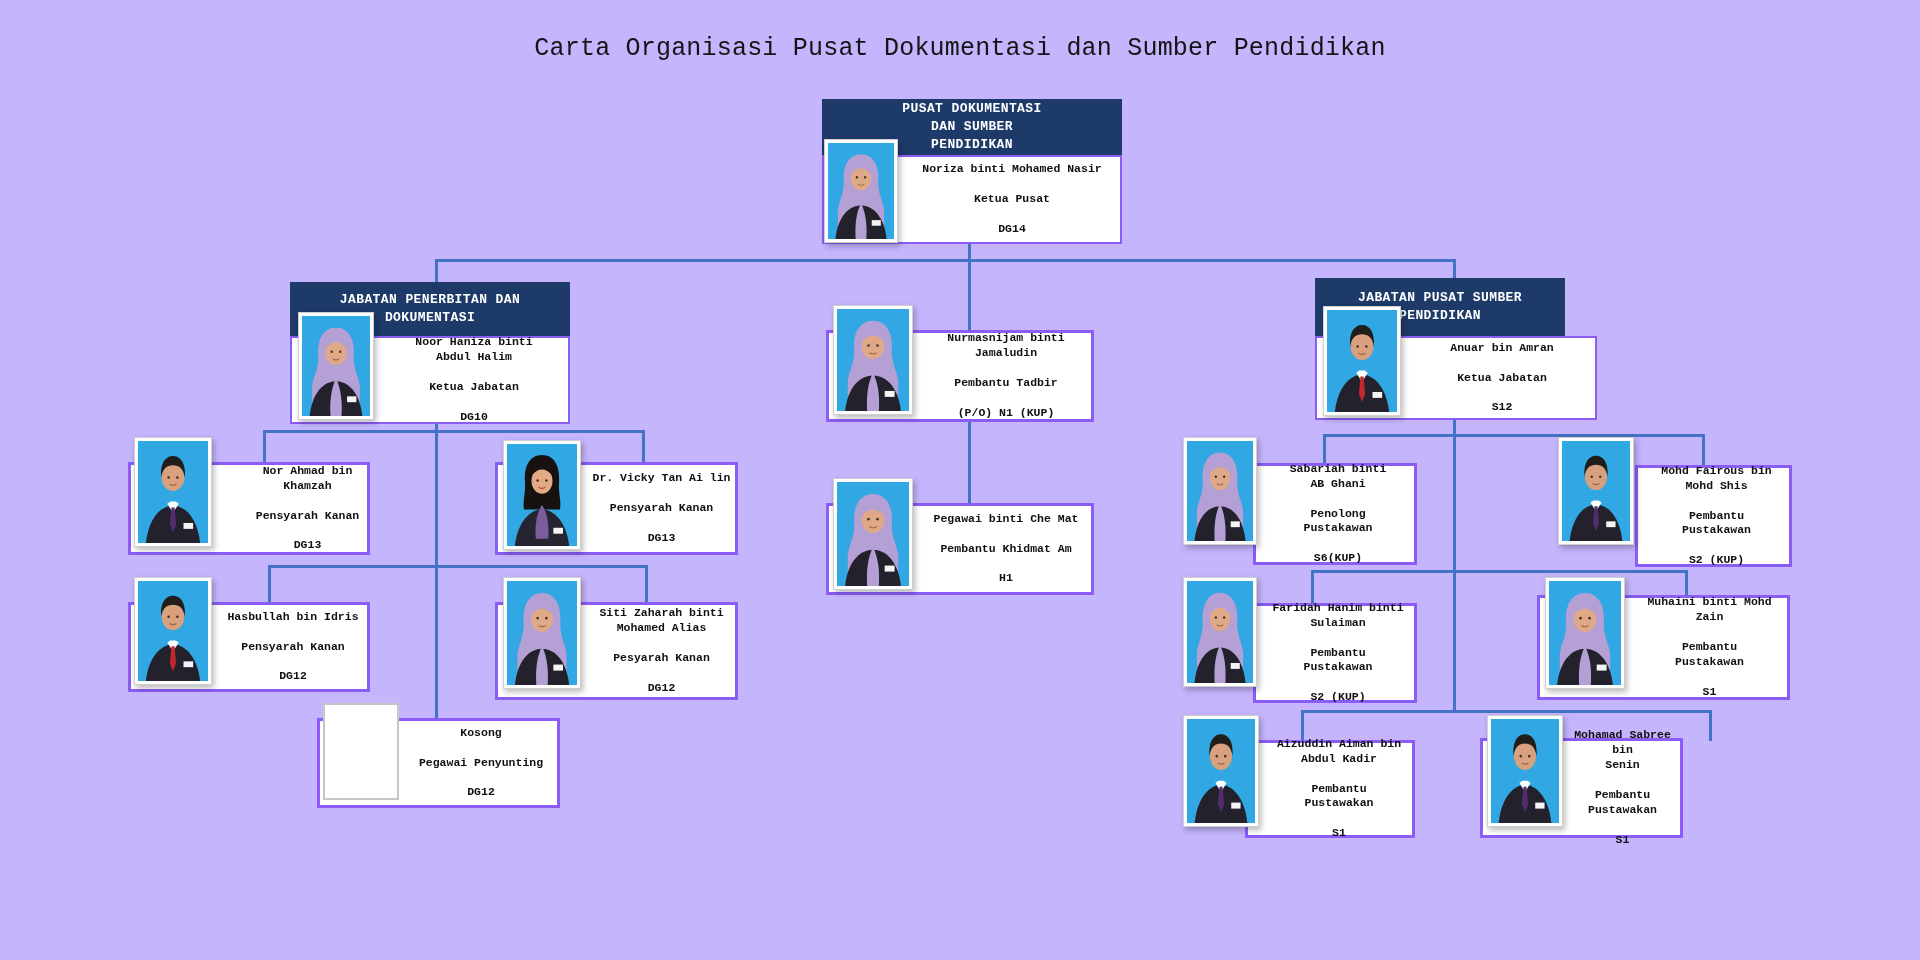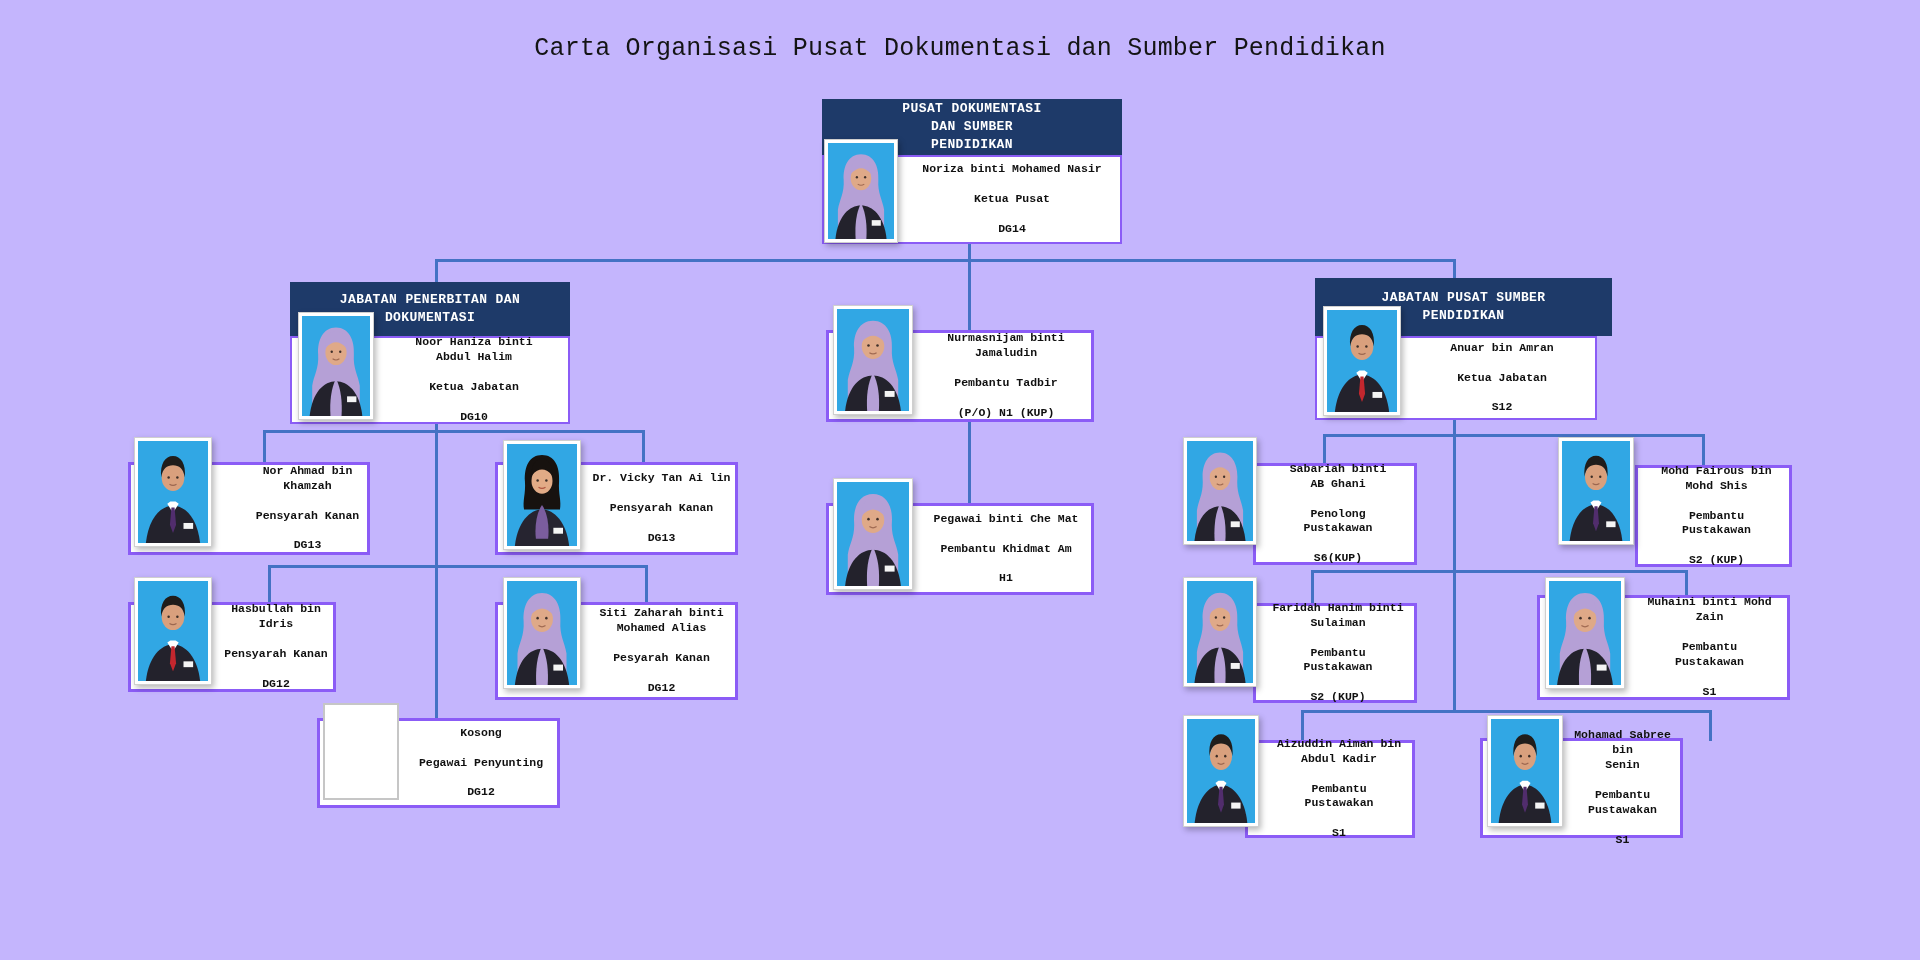--- a/index.html
+++ b/index.html
@@ -129,21 +129,21 @@
       </div>
     </div>
     <div class="photo" style="left:8px;top:30px;width:76px;height:108px">
       <svg viewBox="0 0 80 112" preserveAspectRatio="none">
           <use href="#g-hijab"></use>
         </svg>
     </div>
   </div>
 
   <div class="node" style="left:1315px;top:278px">
-    <div class="dept-header" style="width:297px;height:58px">JABATAN PUSAT SUMBER
+    <div class="dept-header" style="width:250px;height:58px">JABATAN PUSAT SUMBER
 PENDIDIKAN</div>
     <div class="pbox dept-body" style="left:0;top:58px;width:282px;height:84px;padding-left:92px">
       <div class="txt">
         <div>Anuar bin Amran</div>
         <div>Ketua Jabatan</div>
         <div>S12</div>
       </div>
     </div>
     <div class="photo" style="left:8px;top:28px;width:78px;height:110px;--tie:#c3272e">
       <svg viewBox="0 0 80 112" preserveAspectRatio="none">
@@ -177,21 +177,21 @@
       </div>
     </div>
     <div class="photo" style="left:8px;top:0;width:78px;height:110px">
       <svg viewBox="0 0 80 112" preserveAspectRatio="none">
           <use href="#g-woman"></use>
         </svg>
     </div>
   </div>
 
   <div class="node" style="left:128px;top:577px">
-    <div class="pbox" style="left:0;top:25px;width:208px;height:90px;padding-left:88px">
+    <div class="pbox" style="left:0;top:25px;width:242px;height:90px;padding-left:88px">
       <div class="txt">
         <div>Hasbullah bin Idris</div>
         <div>Pensyarah Kanan</div>
         <div>DG12</div>
       </div>
     </div>
     <div class="photo" style="left:6px;top:0;width:78px;height:108px;--tie:#c3272e">
       <svg viewBox="0 0 80 112" preserveAspectRatio="none">
           <use href="#g-man"></use>
         </svg>

